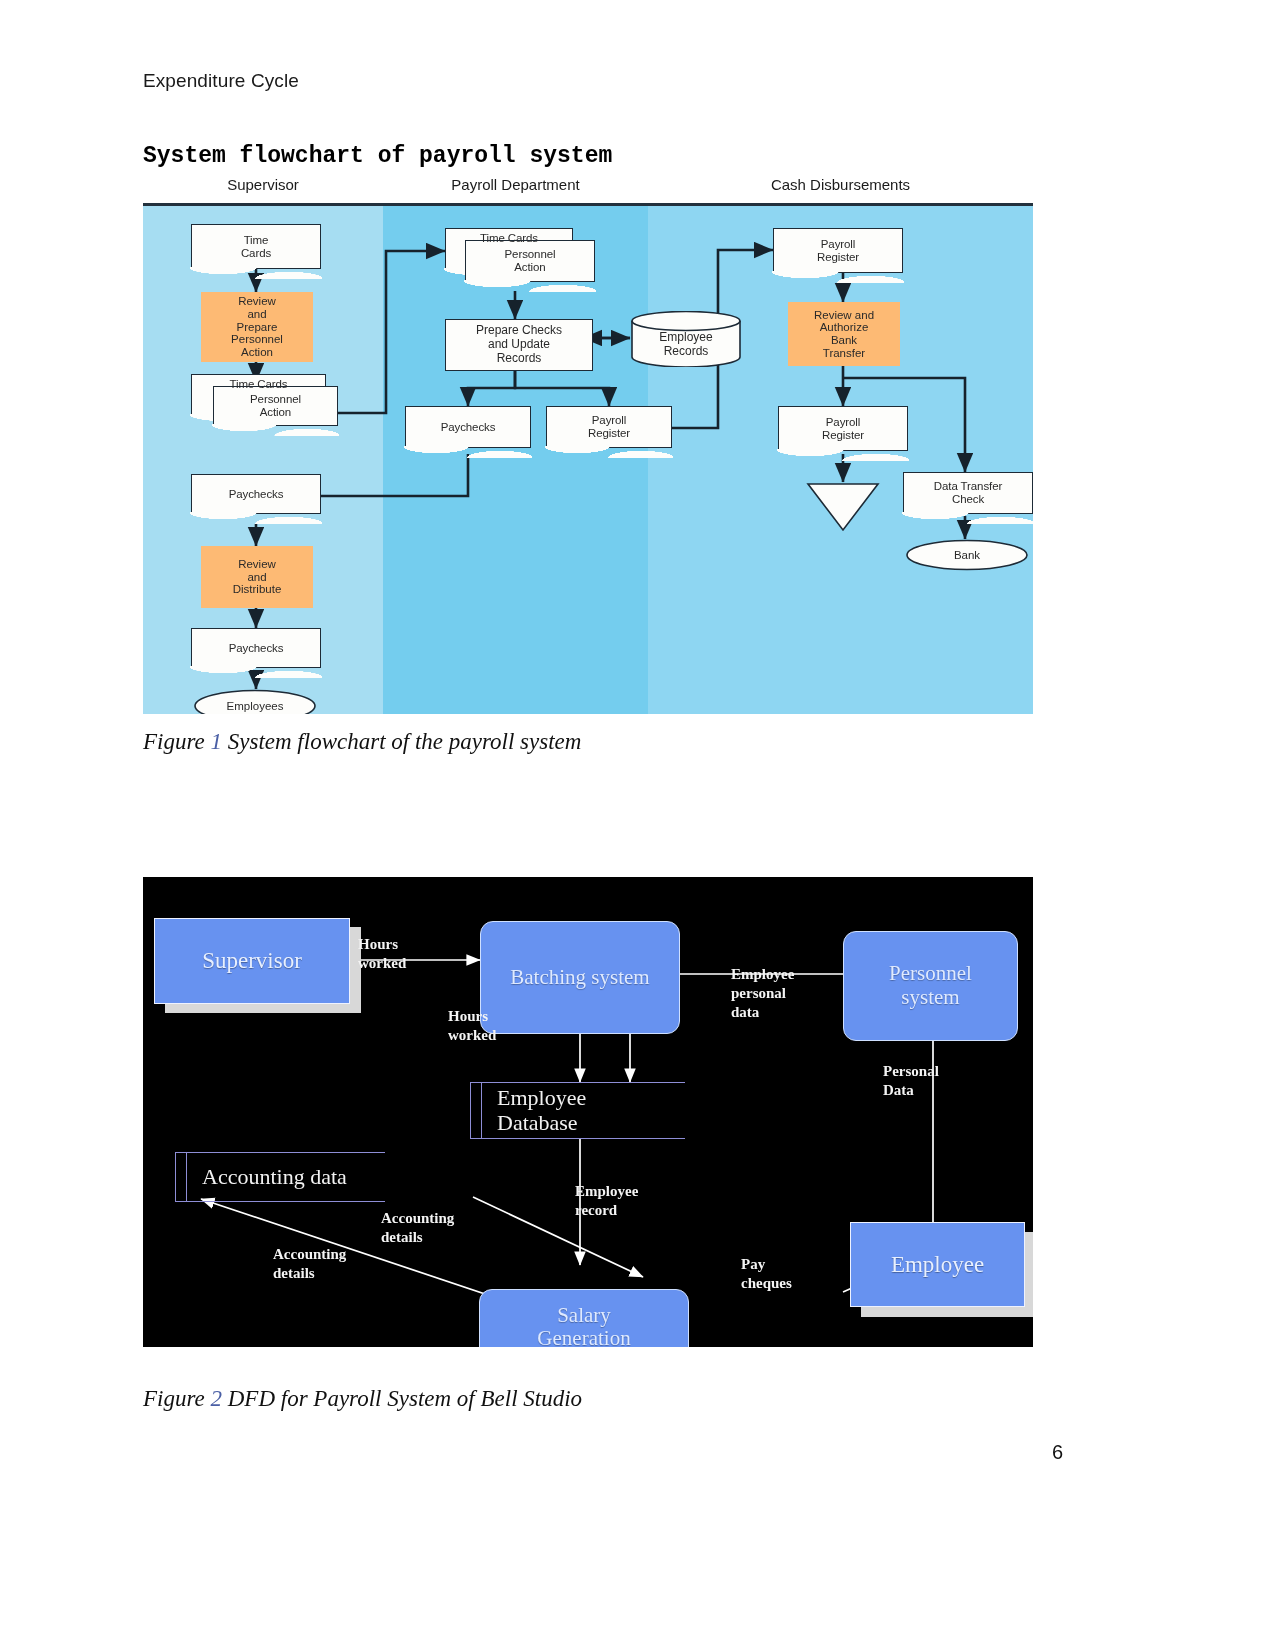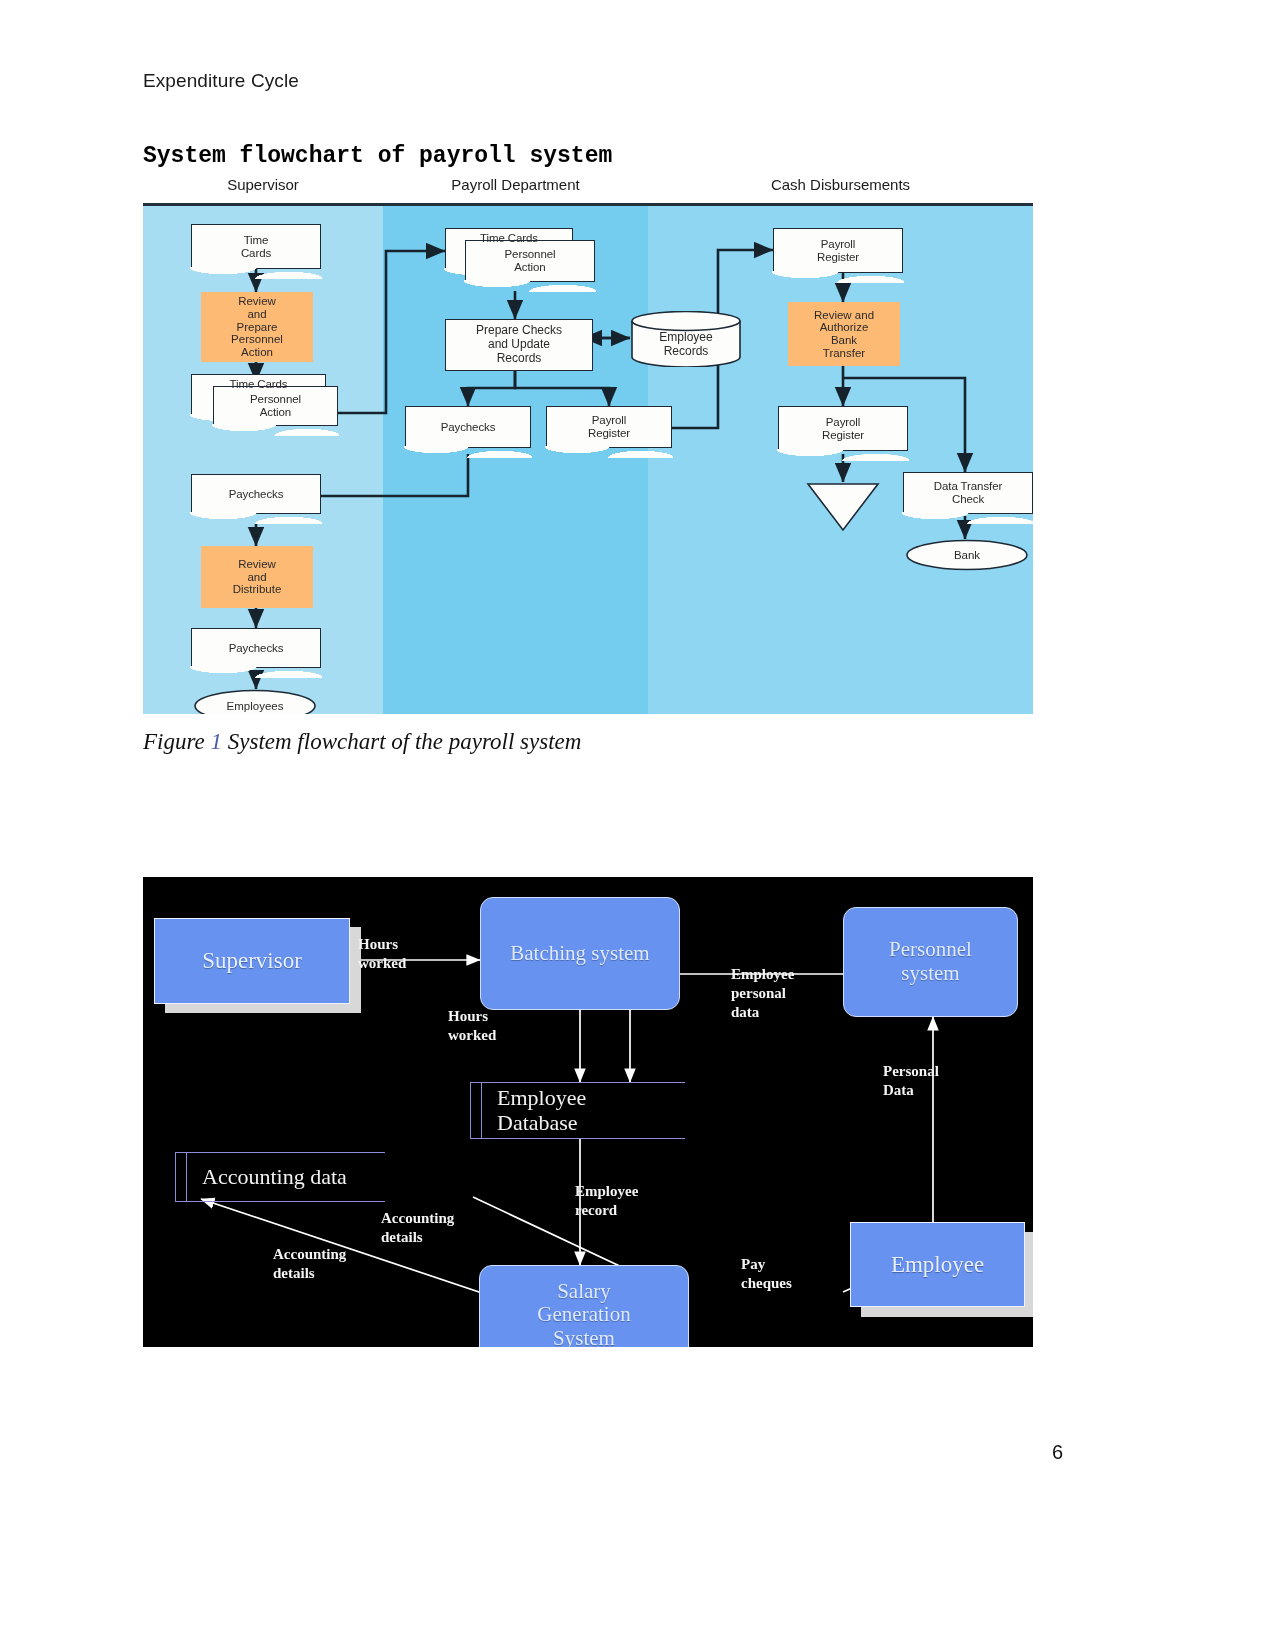--- a/index.html
+++ b/index.html
@@ -119,20 +119,21 @@
     font-family:"Liberation Serif",serif;font-size:23px;color:#e8f0ff;
     text-shadow:0 1px 1px rgba(0,0,0,.35);
   }
   .entity-shadow{background:#d8d8d8;}
   .process{
     background:#6792f0;border:1.5px solid #cfe0ff;border-radius:13px;
     display:flex;align-items:center;justify-content:center;text-align:center;
     font-family:"Liberation Serif",serif;font-size:21px;color:#dfeaff;
     line-height:1.12;
     text-shadow:0 1px 1px rgba(0,0,0,.3);
+    margin-top:24px;
   }
   .store{
     border:1.3px solid #8e8ed6;border-right:none;background:transparent;
     display:flex;align-items:center;
     font-family:"Liberation Serif",serif;font-size:22px;color:#f2f2f2;
     line-height:1.1;
   }
   .store .bar{
     position:absolute;left:10px;top:0;bottom:0;width:1.3px;background:#8e8ed6;
   }
@@ -401,16 +402,17 @@
     <div class="flow-label" style="left:432px;top:305px;">Employee
 record</div>
     <div class="flow-label" style="left:238px;top:332px;">Accounting
 details</div>
     <div class="flow-label" style="left:130px;top:368px;">Accounting
 details</div>
     <div class="flow-label" style="left:598px;top:378px;">Pay
 cheques</div>
   </div>
 
+  <div class="figure-caption" id="caption-figure2"><span>Figure </span><span class="fignum">2</span><span> DFD for Payroll System of Bell Studio</span></div>
 
   <div class="page-number">6</div>
 
 </div>
 
 </body></html>

